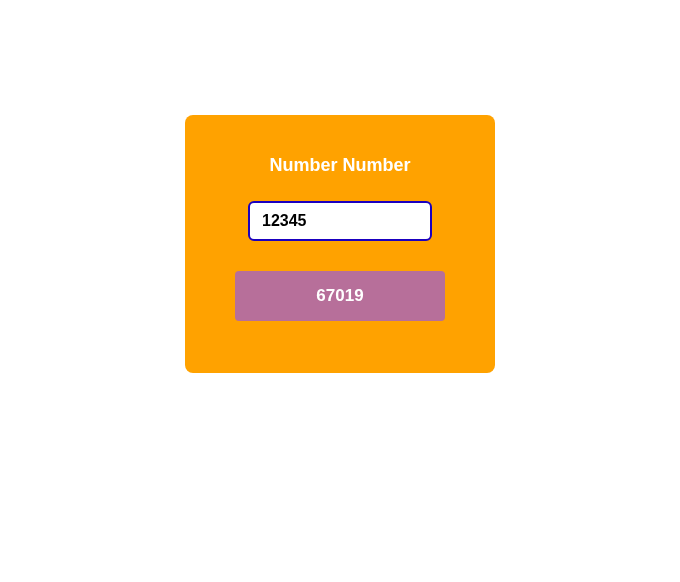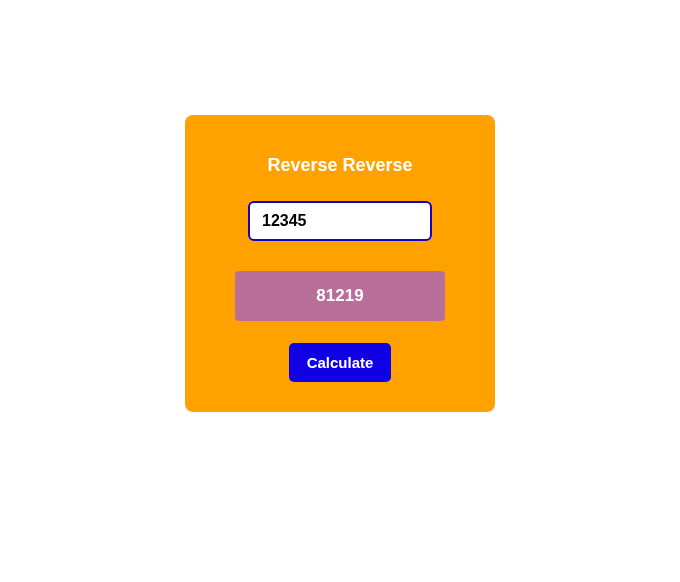--- a/index.html
+++ b/index.html
@@ -66,17 +66,16 @@
       border: none;
       border-radius: 5px;
       padding: 11px 18px;
       cursor: pointer;
     }
   </style>
 </head>
 <body>
 
 <div class="card">
-  <div class="title">Reverse Reverse</div>
+  <div class="title">Number Number</div>
   <input type="text" class="input-field" value="12345" style="">
-  <div class="result-box">81219</div>
-  <button class="calc-btn">Calculate</button>
+  <div class="result-box">67019</div>
 </div>
 
 </body></html>

